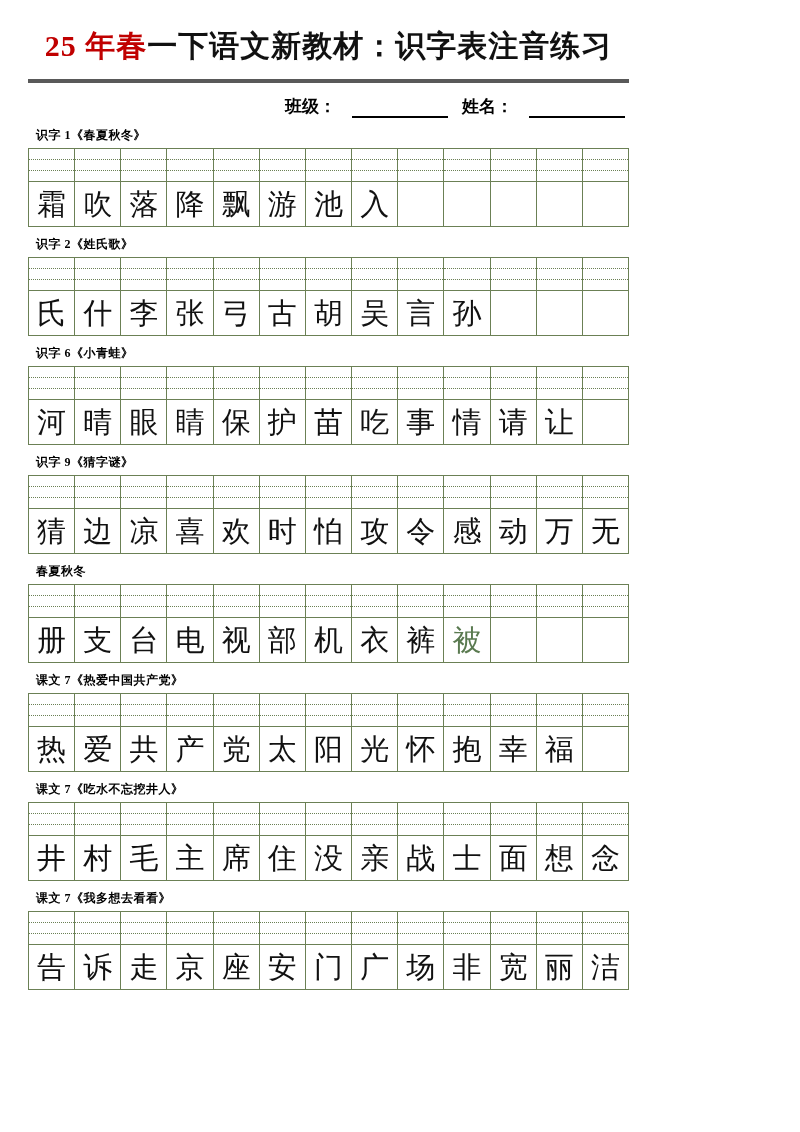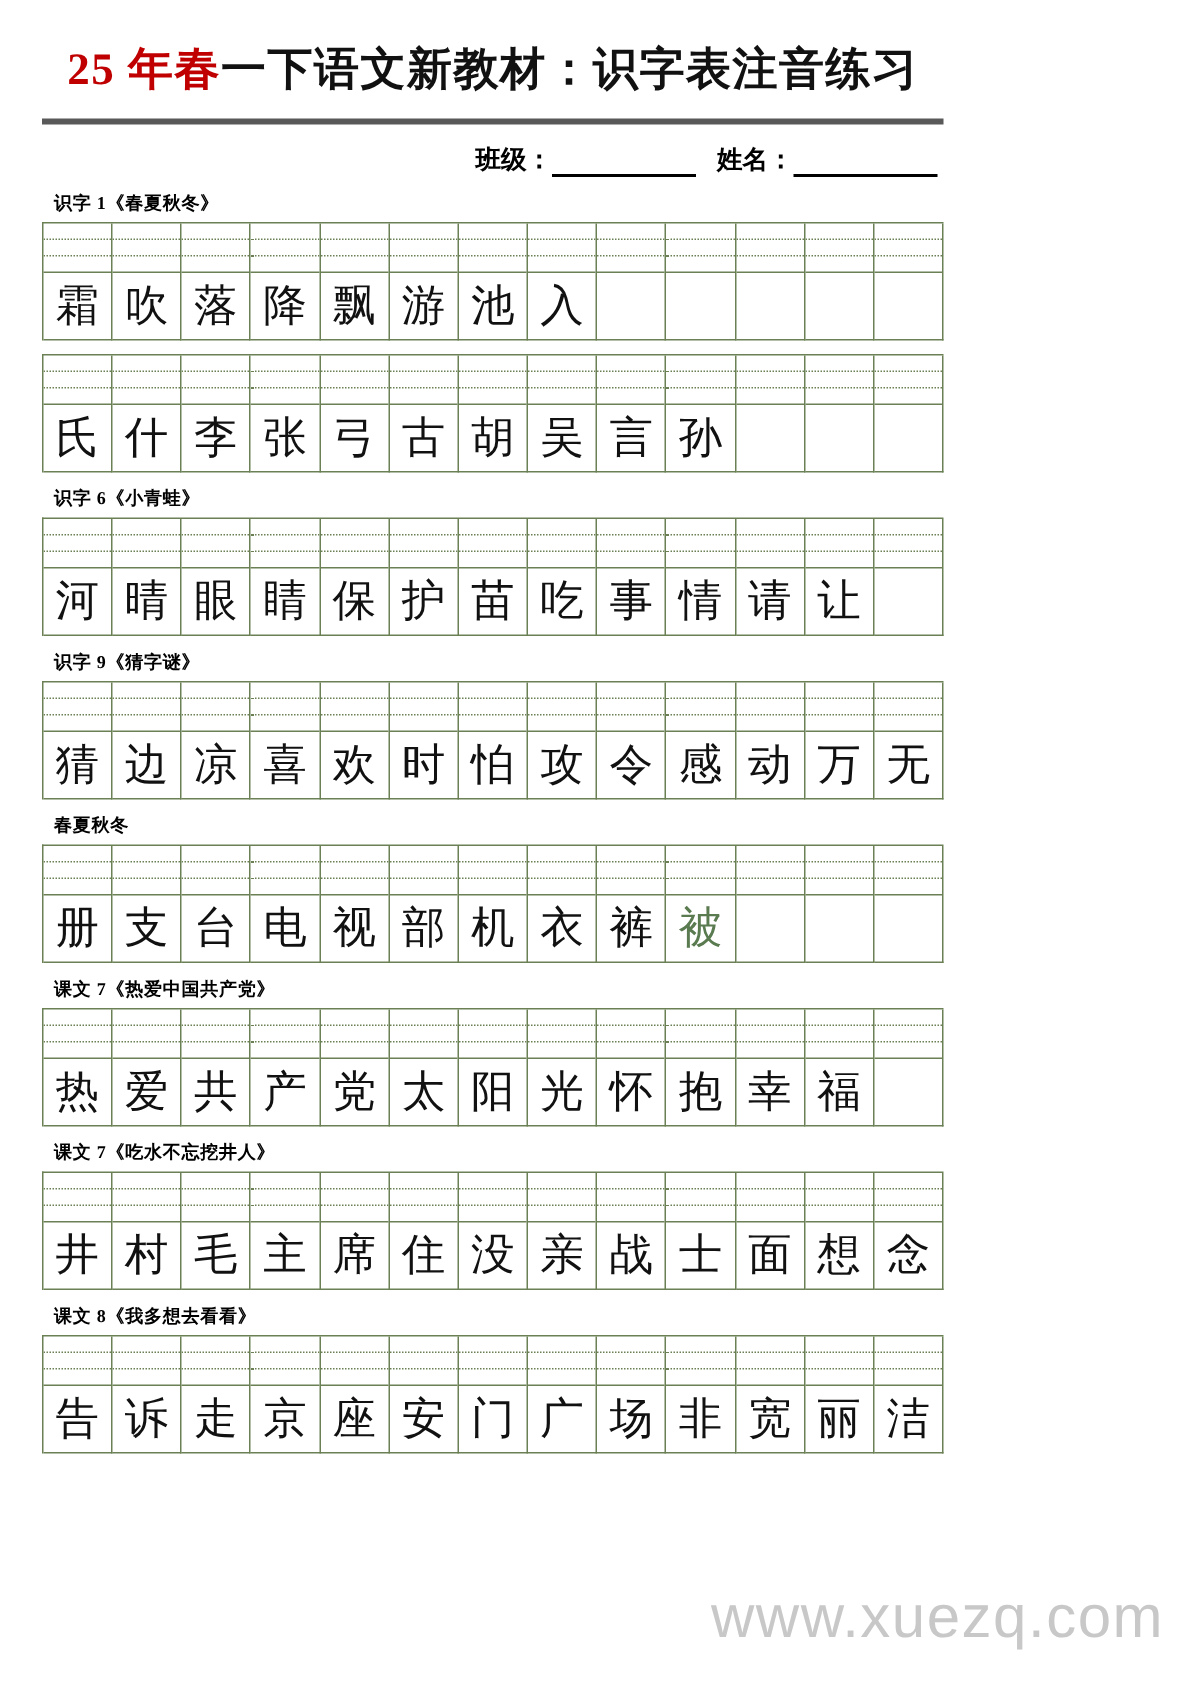--- a/index.html
+++ b/index.html
@@ -57,21 +57,21 @@
     align-items: flex-end;
     gap: 14px;
     margin-top: 12px;
     padding-right: 4px;
     font-size: 17px;
     font-weight: bold;
   }
   .meta-pair {
     display: flex;
     align-items: flex-end;
-    gap: 0;
+    gap: 16px;
   }
   .meta-label { white-space: nowrap; }
   .meta-blank {
     display: inline-block;
     width: 96px;
     border-bottom: 2px solid #000;
     height: 15px;
   }
 
   
@@ -235,20 +235,21 @@
             <div class="pinyin-box"></div>
             <div class="char-box"></div>
           </div>
           <div class="cell">
             <div class="pinyin-box"></div>
             <div class="char-box"></div>
           </div>
         </div>
       </div>
       <div class="section">
+        <div class="section-label">识字 2《姓氏歌》</div>
         <div class="grid">
           <div class="cell">
             <div class="pinyin-box"></div>
             <div class="char-box">
               <span class="char">氏</span>
             </div>
           </div>
           <div class="cell">
             <div class="pinyin-box"></div>
             <div class="char-box">
@@ -716,21 +717,21 @@
           </div>
           <div class="cell">
             <div class="pinyin-box"></div>
             <div class="char-box">
               <span class="char">念</span>
             </div>
           </div>
         </div>
       </div>
       <div class="section">
-        <div class="section-label">课文 8《我多想去看看》</div>
+        <div class="section-label">课文 7《我多想去看看》</div>
         <div class="grid">
           <div class="cell">
             <div class="pinyin-box"></div>
             <div class="char-box">
               <span class="char">告</span>
             </div>
           </div>
           <div class="cell">
             <div class="pinyin-box"></div>
             <div class="char-box">
@@ -800,15 +801,14 @@
           <div class="cell">
             <div class="pinyin-box"></div>
             <div class="char-box">
               <span class="char">洁</span>
             </div>
           </div>
         </div>
       </div>
     </div>
 
-  <div class="watermark">www.xuezq.com</div>
 
 </div>
 
 </body></html>

